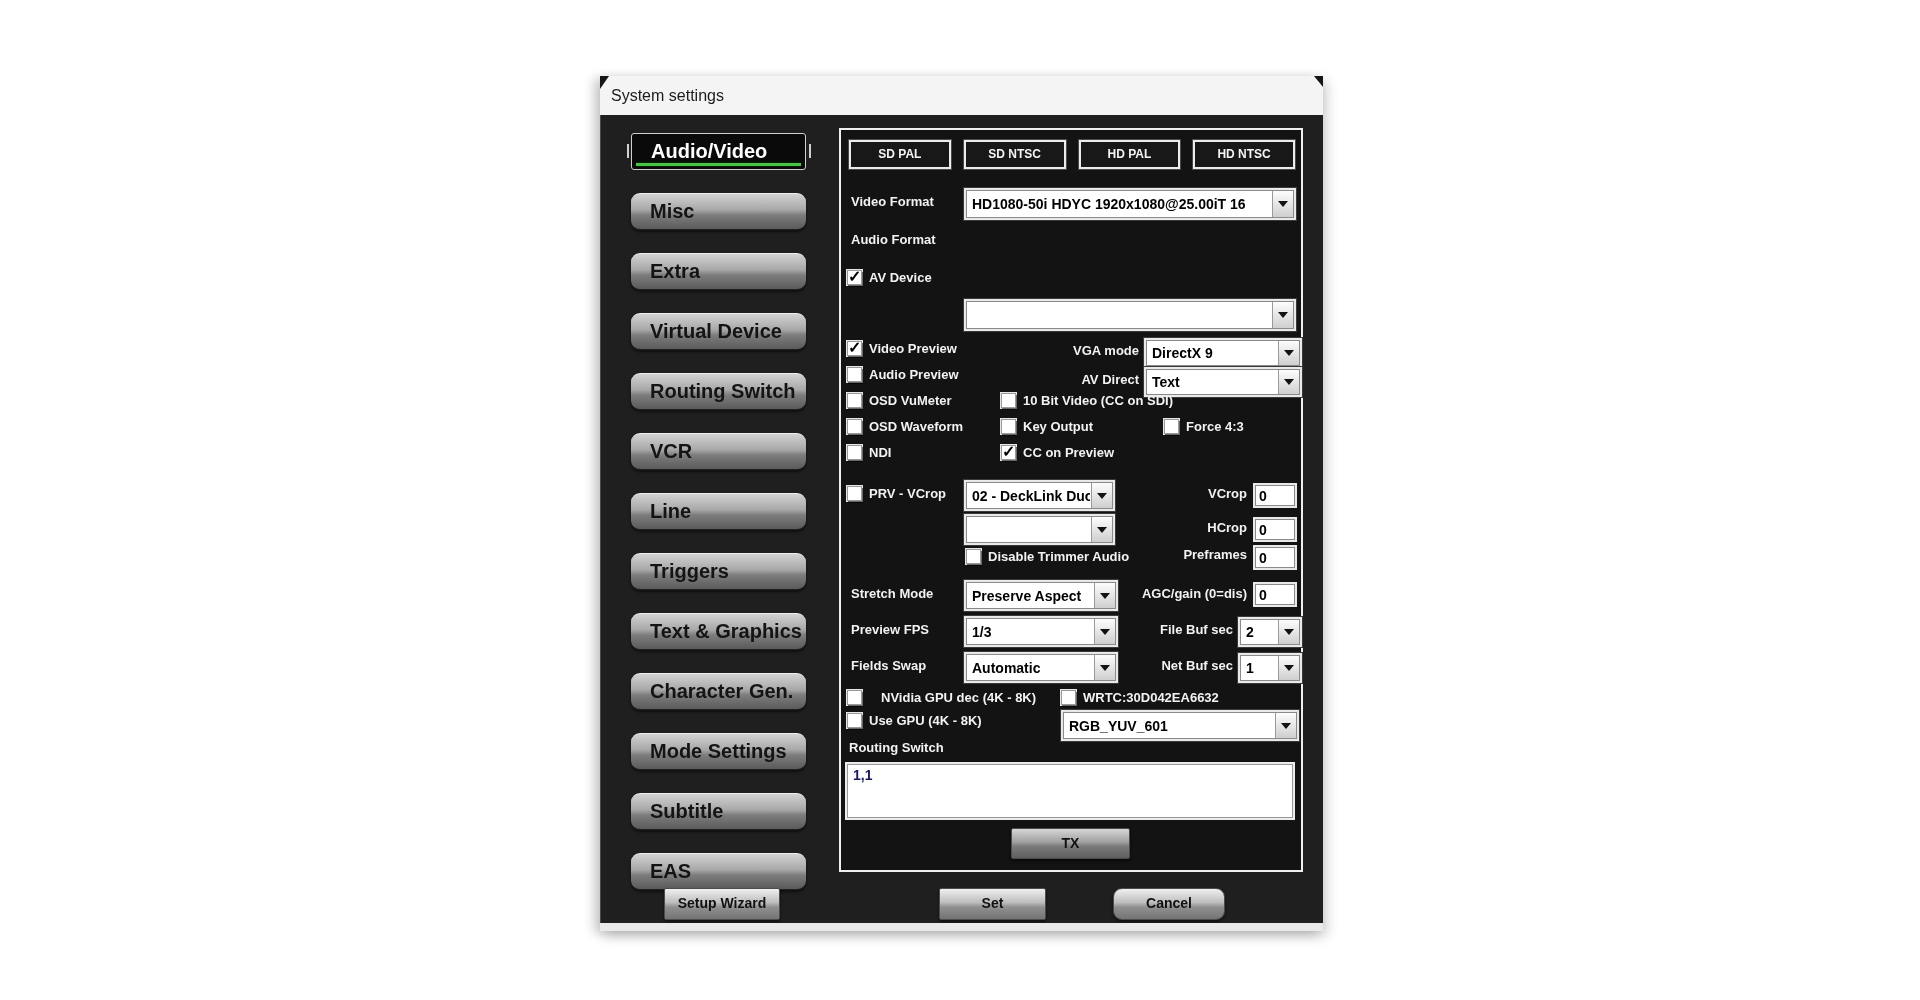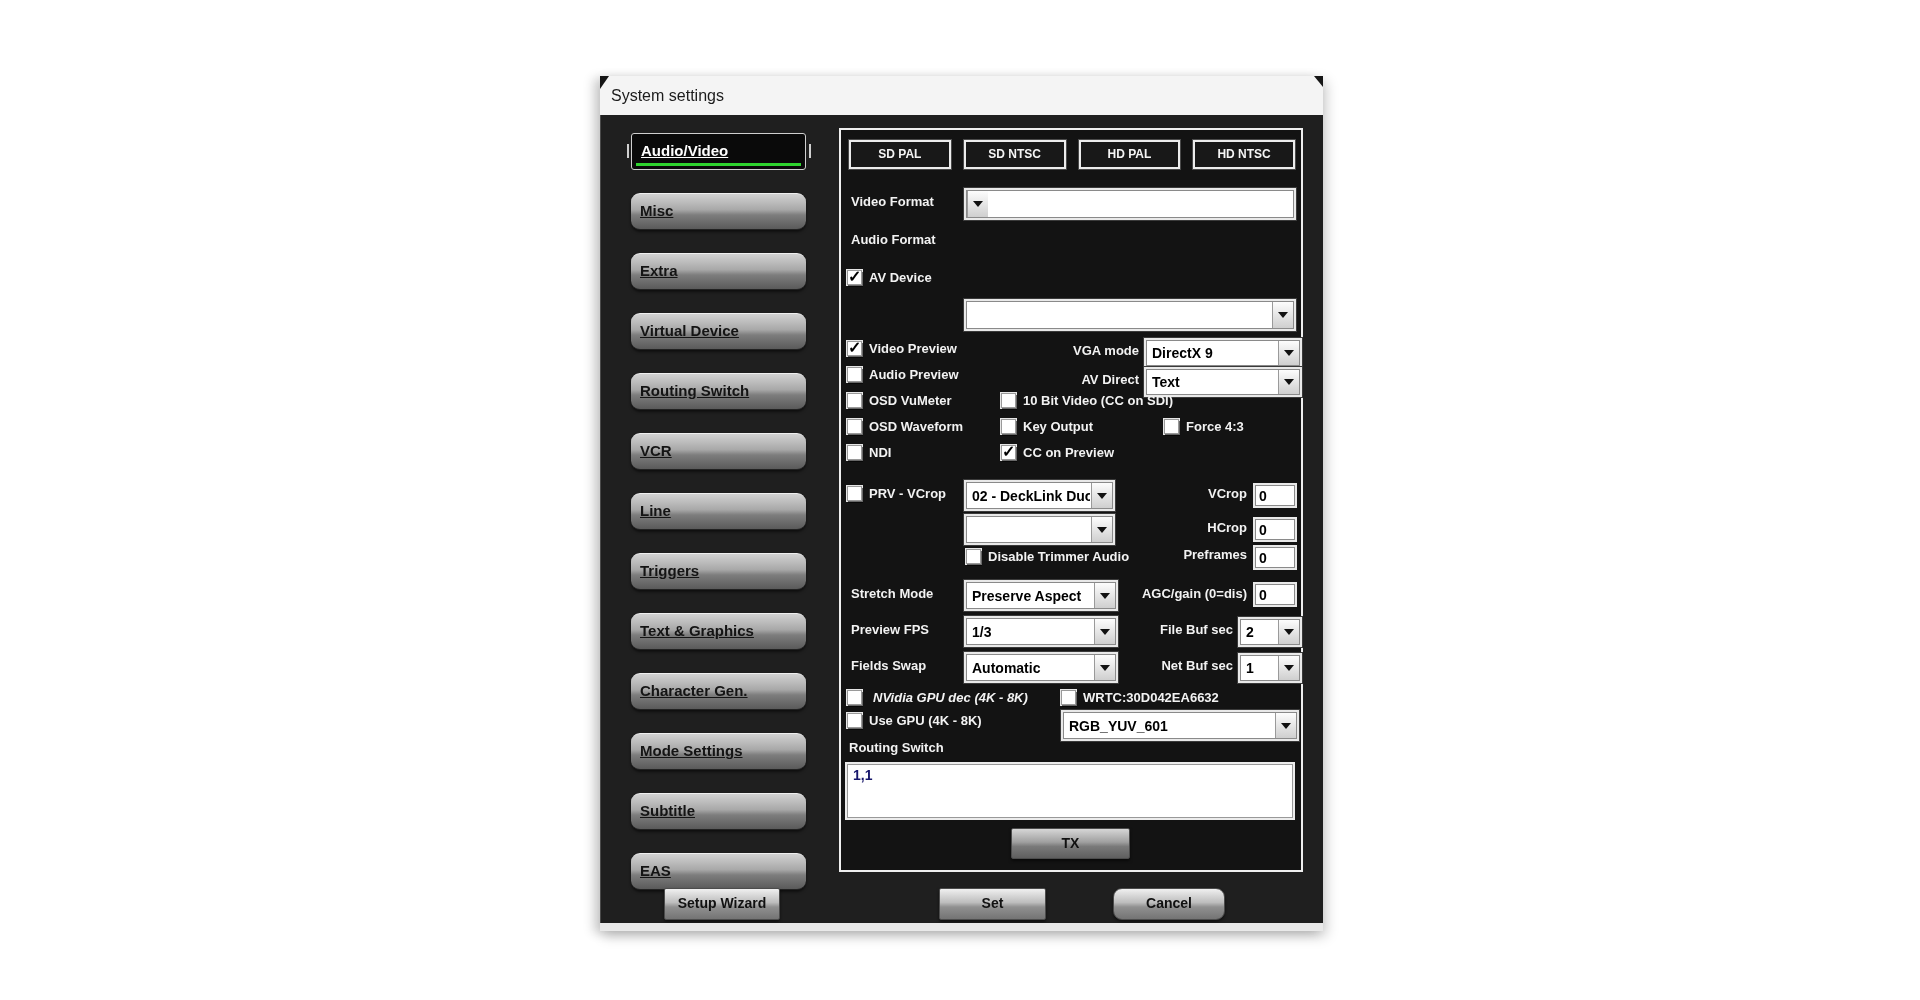--- a/index.html
+++ b/index.html
@@ -19,22 +19,22 @@
   .dbody{position:absolute;top:39px;left:0;right:0;bottom:8px;background:#1f1f1f;
          border-left:1px solid #4a4a4a;}
   .bottomstrip{position:absolute;left:0;right:0;bottom:0;height:8px;background:#e9e9e9;}
 
   
   #sidebar{position:absolute;left:30px;top:18px;width:175px;}
   .sbtn{position:relative;height:35px;margin-bottom:23px;border-radius:9px;cursor:pointer;
         background:linear-gradient(180deg,#d2d2d2 0%,#a8a8a8 45%,#7d7d7d 60%,#5a5a5a 100%);
         border-top:1px solid #efefef;border-bottom:1px solid #222;
         box-shadow:0 2px 3px rgba(0,0,0,.55);}
-  .sbtn span{display:block;padding-left:9px;line-height:34px;font-size:15px;font-weight:700;
-             color:#141414;white-space:nowrap;overflow:hidden;text-decoration:underline;}
+  .sbtn span{display:block;padding-left:19px;line-height:34px;font-size:20px;font-weight:700;
+             color:#141414;white-space:nowrap;overflow:hidden;}
   .sbtn.active{background:#0a0a0a;border:1px solid #cfcfcf;border-radius:3px;box-shadow:none;}
   .sbtn.active span{color:#fff;}
   .sbtn.active::after{content:"";position:absolute;left:4px;right:4px;bottom:3px;height:3px;
                       background:#2fd42f;}
   .sbtn.active::before{content:"";position:absolute;left:-5px;top:10px;width:2px;height:14px;
                        background:#d0d0d0;box-shadow:182px 0 0 #d0d0d0;}
 
   
   .panel{position:absolute;left:238px;top:13px;width:460px;height:740px;
          border:2px solid #efefef;background:#131313;}
@@ -135,20 +135,21 @@
 
       <div class="presets">
         <div class="preset-btn">SD PAL</div>
         <div class="preset-btn">SD NTSC</div>
         <div class="preset-btn">HD PAL</div>
         <div class="preset-btn">HD NTSC</div>
       </div>
 
       <span class="lbl" style="left:10px;top:58px;line-height:28px;">Video Format</span>
       <div class="dd" style="left:123px;right:5px;top:58px;height:28px;">
+        <span class="dd-val">HD1080-50i HDYC 1920x1080@25.00iT 16</span>
         <span class="dd-btn">
             <i></i>
           </span>
       </div>
 
       <span class="lbl" style="left:10px;top:96px;line-height:28px;">Audio Format</span>
 
       <span class="cb on" style="left:6px;top:140px;"></span>
       <span class="lbl" style="left:28px;top:134px;line-height:28px;">AV Device</span>
 
@@ -255,21 +256,21 @@
       </div>
       <span class="lbl r" style="left:262px;width:130px;top:523px;line-height:26px;">Net Buf sec</span>
       <div class="dd" style="left:397px;width:60px;top:523px;height:26px;">
         <span class="dd-val">1</span>
         <span class="dd-btn">
             <i></i>
           </span>
       </div>
 
       <span class="cb" style="left:6px;top:560px;"></span>
-      <span class="lbl" style="left:32px;top:559px;line-height:18px;font-style:italic;">NVidia GPU dec (4K - 8K)</span>
+      <span class="lbl" style="left:40px;top:559px;line-height:18px;">NVidia GPU dec (4K - 8K)</span>
       <span class="cb" style="left:220px;top:560px;"></span>
       <span class="lbl" style="left:242px;top:559px;line-height:18px;">WRTC:30D042EA6632</span>
 
       <span class="cb" style="left:6px;top:583px;"></span>
       <span class="lbl" style="left:28px;top:582px;line-height:18px;">Use GPU (4K - 8K)</span>
       <div class="dd" style="left:220px;width:234px;top:580px;height:27px;">
         <span class="dd-val">RGB_YUV_601</span>
         <span class="dd-btn">
             <i></i>
           </span>

